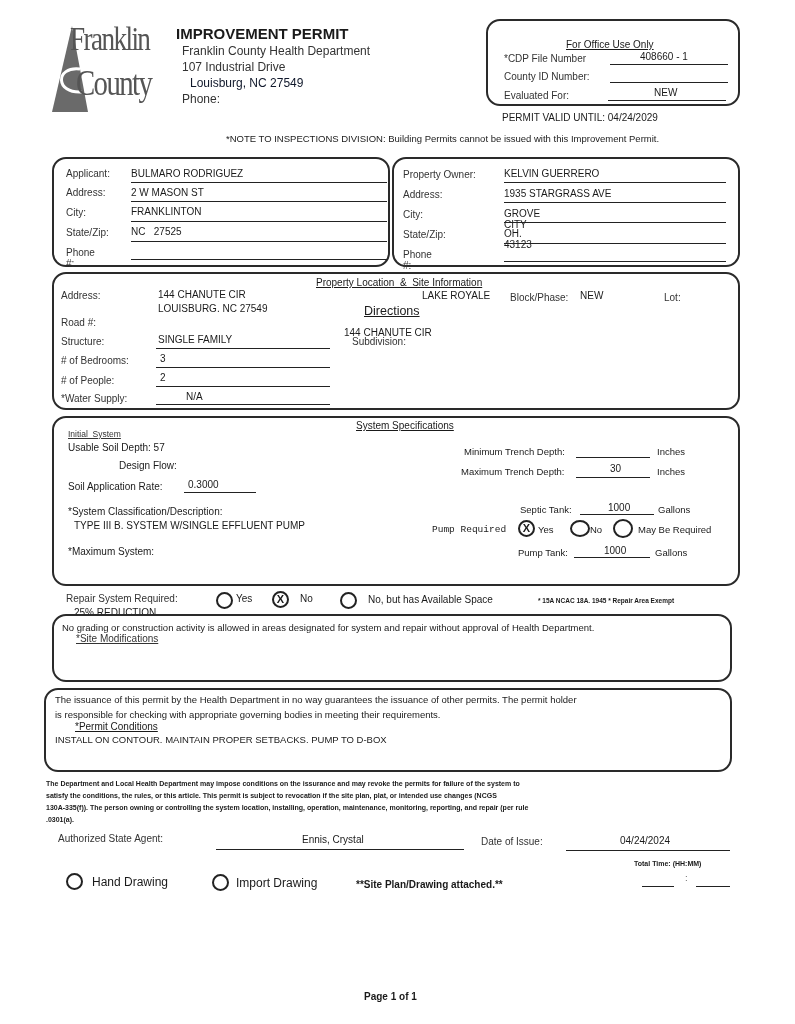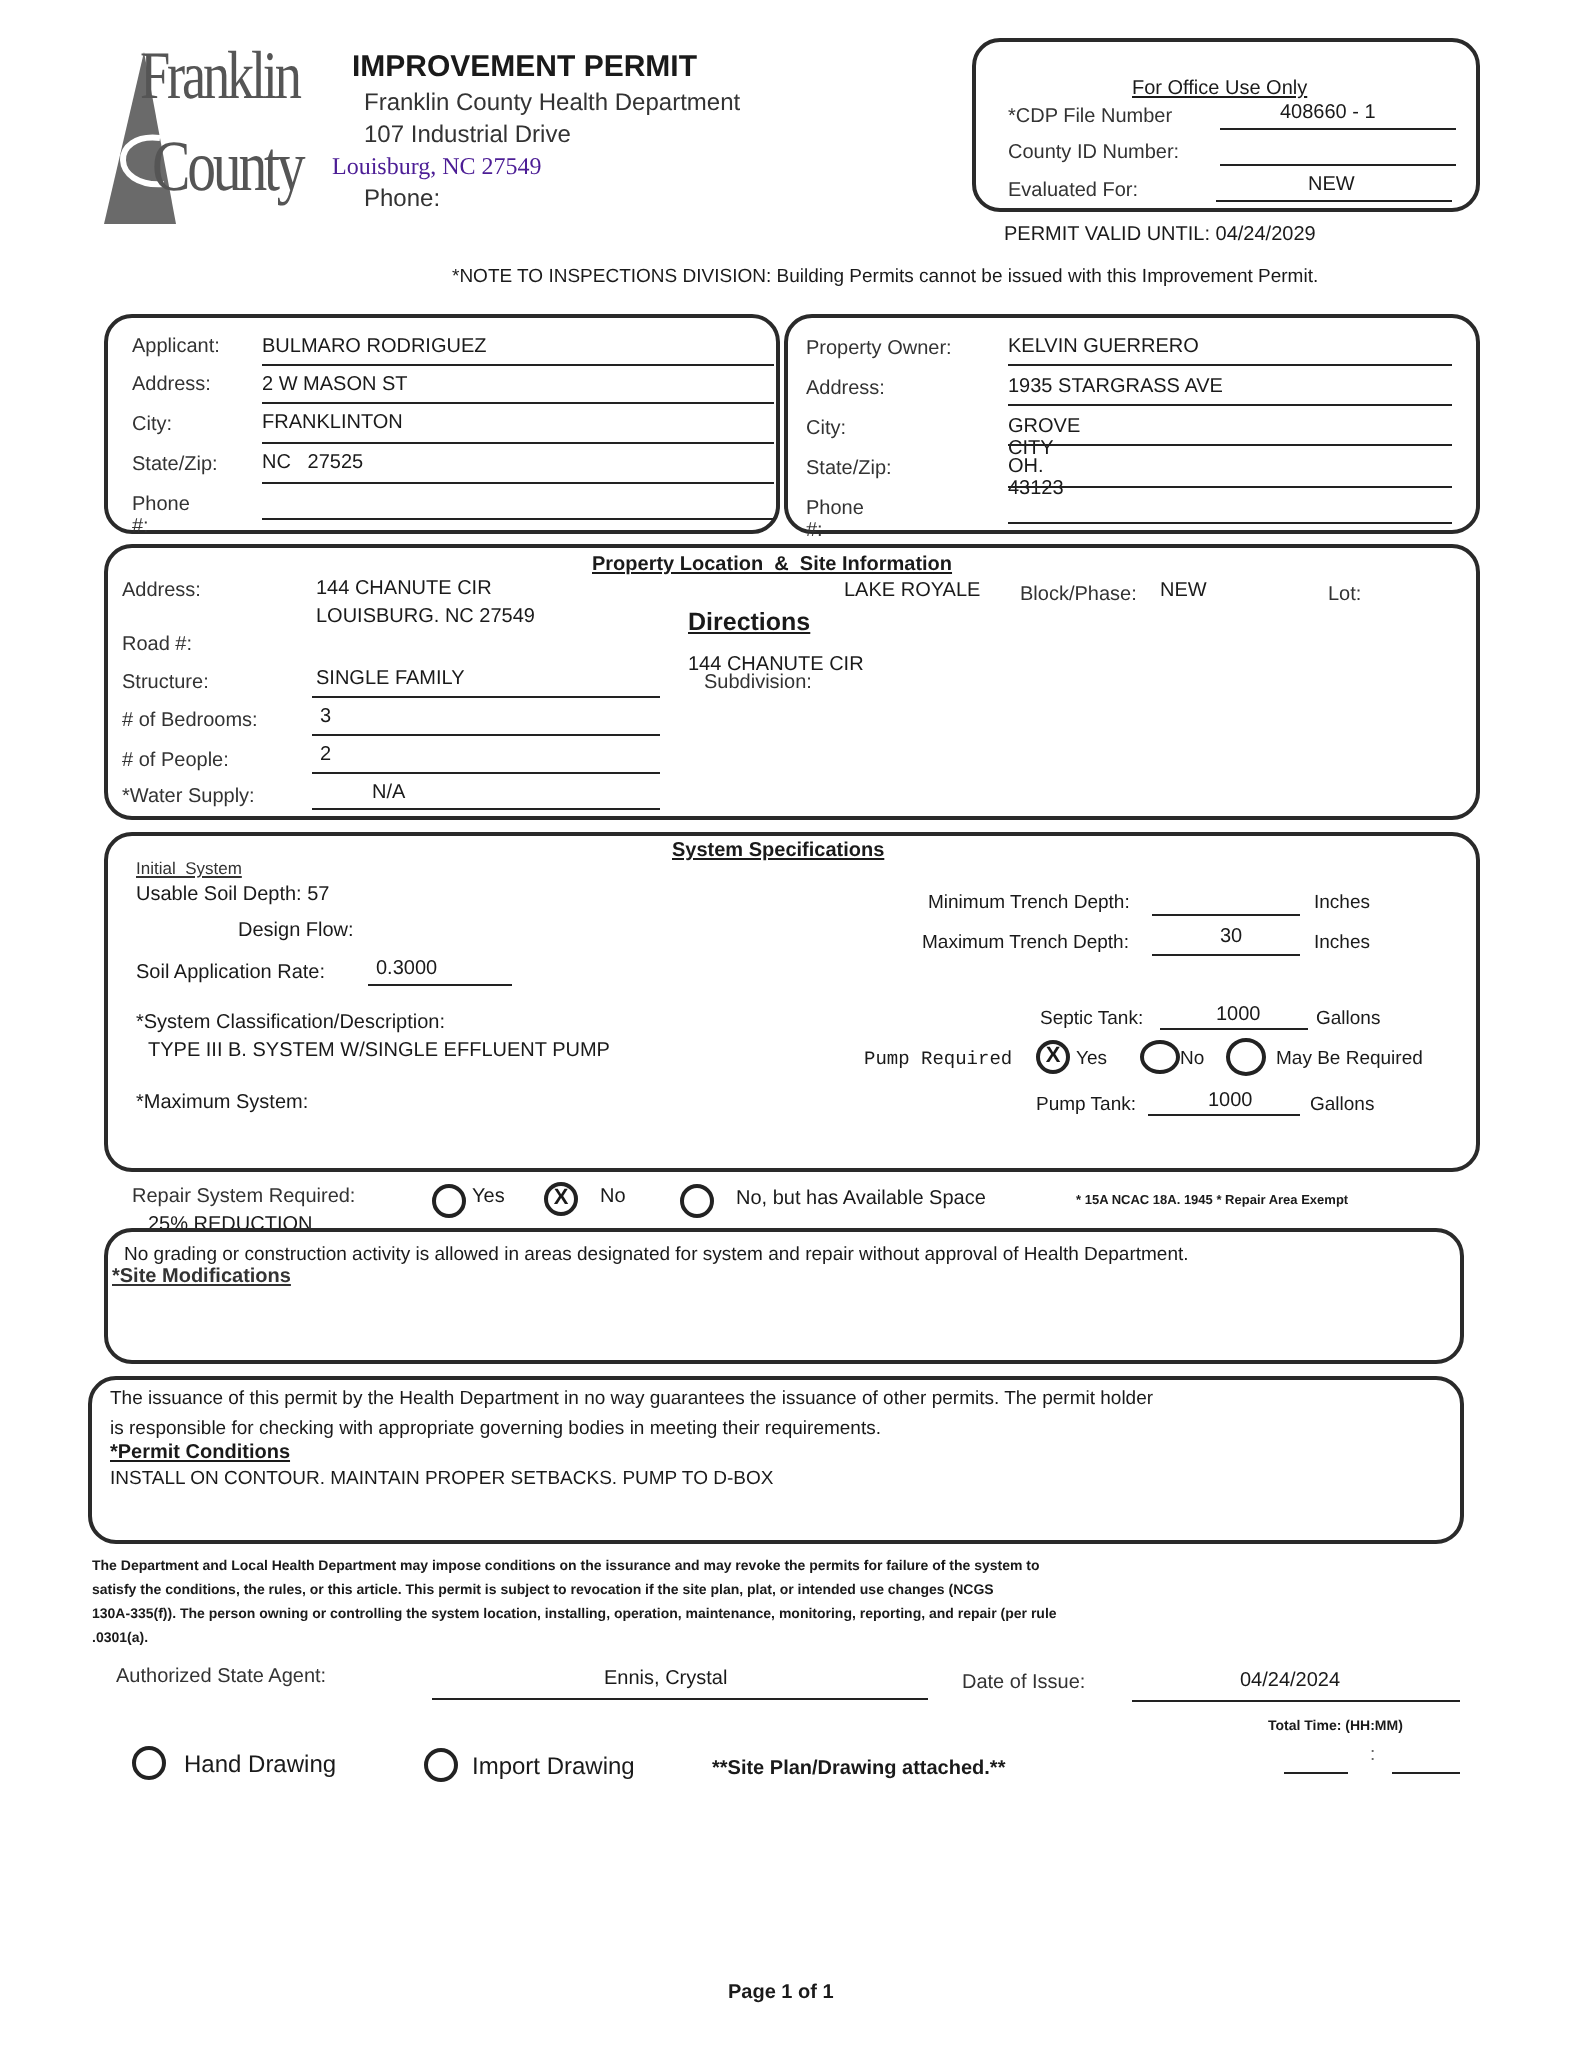--- a/index.html
+++ b/index.html
@@ -5,40 +5,40 @@
   * { box-sizing: border-box; margin: 0; padding: 0; }
   body { width: 795px; height: 1024px; background: #ffffff; font-family: "Liberation Sans", sans-serif; color: #1a1a1a; position: relative; overflow: hidden; }
   .abs { position: absolute; }
   .box { position: absolute; border: 2px solid #2a2a2a; border-radius: 14px; }
   .t9 { font-size: 9.5px; }
   .t10 { font-size: 10px; }
   .t11 { font-size: 10px; }
   .t12 { font-size: 12px; }
   .lbl { color: #333; }
   .line { position: absolute; border-bottom: 1.5px solid #222; }
-  .u { text-decoration: underline; font-weight: bold; }
+  .u { text-decoration: underline; font-weight: normal; margin-left: 20px; }
   .circle { position: absolute; width: 17px; height: 17px; border: 2px solid #222; border-radius: 50%; text-align: center; font-size: 11px; line-height: 13px; font-weight: bold; }
   .bold { font-weight: bold; }
 </style>
 </head>
 <body>
 
 <div class="abs" style="left:48px;top:18px;width:112px;height:110px;">
   <svg width="40" height="90" style="position:absolute;left:2px;top:6px;">
     <polygon points="22,2 38,88 2,88" fill="#6a6a6a"></polygon>
     <path d="M30,45 C5,42 5,70 32,68" stroke="#fff" stroke-width="3" fill="none"></path>
   </svg>
   <div class="abs" style="left:22px;top:2px;font-family:'Liberation Serif',serif;font-size:34px;color:#555;letter-spacing:-2px;transform:scaleX(0.8);transform-origin:left;">Franklin</div>
   <div class="abs" style="left:28px;top:44px;font-family:'Liberation Serif',serif;font-size:36px;color:#555;letter-spacing:-2px;transform:scaleX(0.8);transform-origin:left;">County</div>
 </div>
 
 <div class="abs bold" style="left:176px;top:25px;font-size:15px;">IMPROVEMENT PERMIT</div>
 <div class="abs t12" style="left:182px;top:44px;color:#333;">Franklin County Health Department</div>
 <div class="abs t12" style="left:182px;top:60px;color:#333;">107 Industrial Drive</div>
-<div class="abs t12" style="left:166px;top:76px;color:#4c1d95;font-family:Liberation Serif, serif;">Louisburg, NC 27549</div>
+<div class="abs t12" style="left:190px;top:76px;color:#0f172a;">Louisburg, NC 27549</div>
 <div class="abs t12" style="left:182px;top:92px;color:#333;">Phone:</div>
 
 <div class="box" style="left:486px;top:19px;width:254px;height:87px;">
   <div class="abs t10" style="left:78px;top:8px;text-decoration:underline;margin-top:10px;">For Office Use Only</div>
   <div class="abs t10 lbl" style="left:16px;top:32px;">*CDP File Number</div>
   <div class="abs t10" style="left:152px;top:30px;">408660 - 1</div>
   <div class="line" style="left:122px;top:43px;width:118px;"></div>
   <div class="abs t10 lbl" style="left:16px;top:50px;">County ID Number:</div>
   <div class="line" style="left:122px;top:61px;width:118px;"></div>
   <div class="abs t10 lbl" style="left:16px;top:69px;">Evaluated For:</div>

